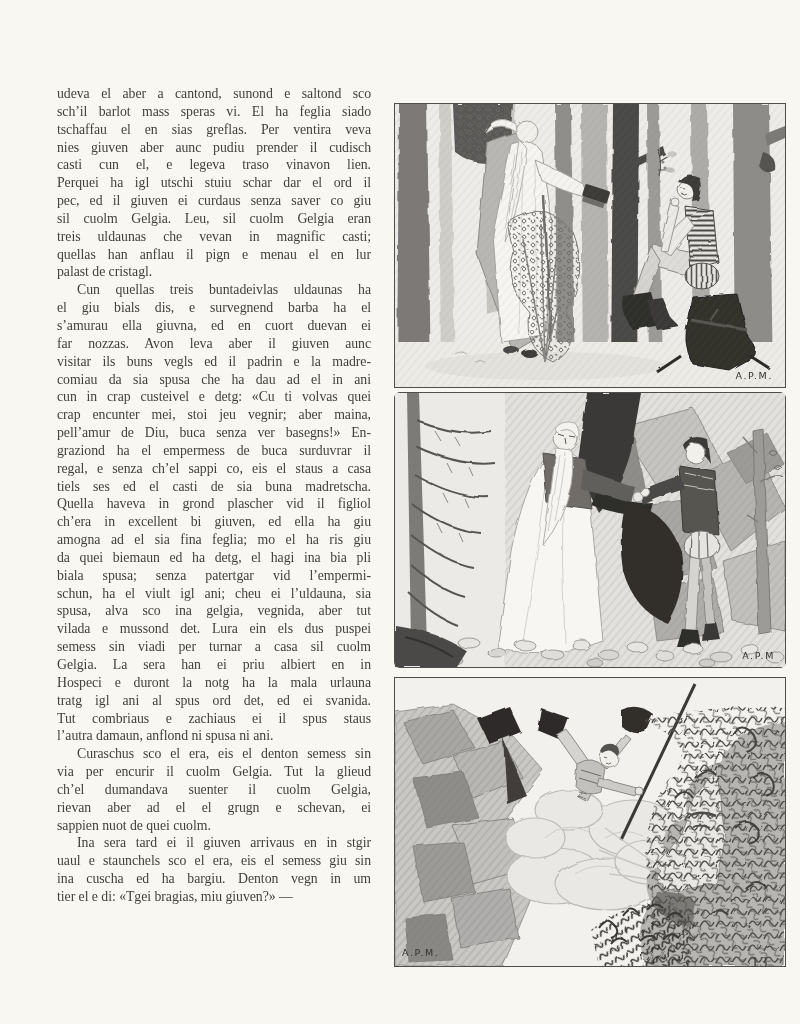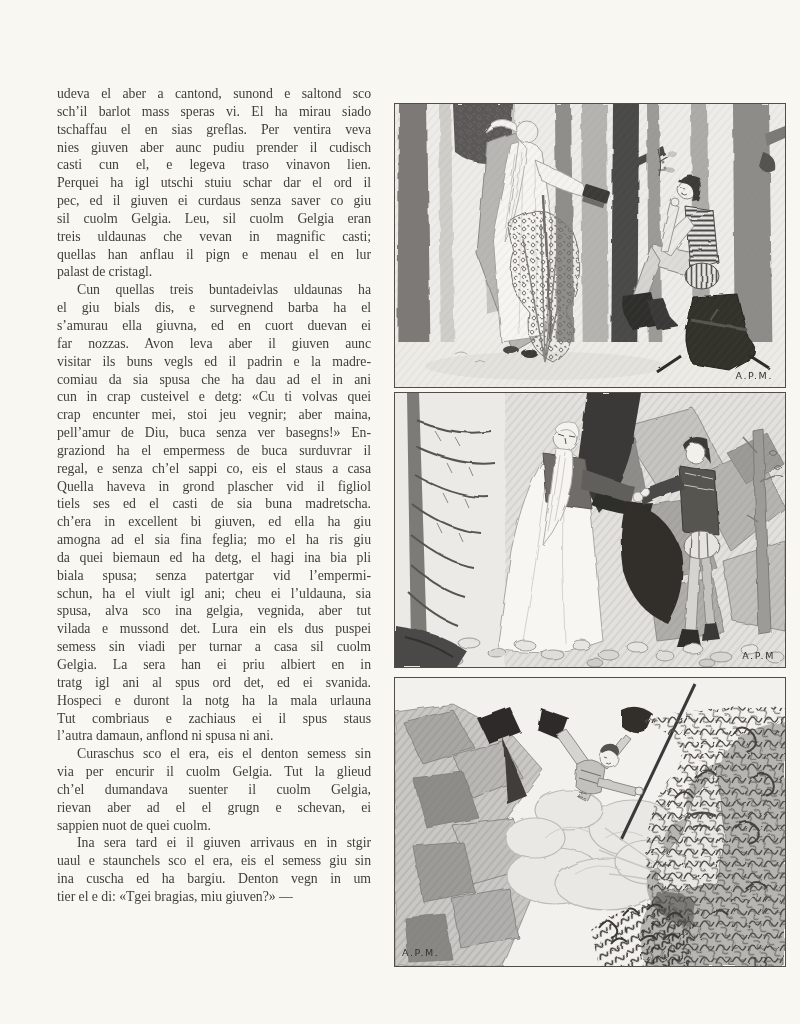--- a/index.html
+++ b/index.html
@@ -54,54 +54,54 @@
     <pattern id="curlD" width="12" height="10" patternUnits="userSpaceOnUse" patternTransform="rotate(-30)">
       <path d="M1,7 q3,-8 6,-2 q2,4 4,-2" fill="none" stroke="#33312e" stroke-width="1.5"></path>
     </pattern>
   </defs>
 </svg>
 
 <div class="page">
 
   <div id="text-col">
       <div class="tl j">udeva el aber a cantond, sunond e saltond sco</div>
-      <div class="tl j">sch’il barlot mass speras vi. El ha mirau siado</div>
+      <div class="tl j">sch’il barlot mass speras vi. El ha feglia siado</div>
       <div class="tl j">tschaffau el en sias greflas. Per ventira veva</div>
       <div class="tl j">nies giuven aber aunc pudiu prender il cudisch</div>
       <div class="tl j">casti cun el, e legeva traso vinavon lien.</div>
       <div class="tl j">Perquei ha igl utschi stuiu schar dar el ord il</div>
       <div class="tl j">pec, ed il giuven ei curdaus senza saver co giu</div>
       <div class="tl j">sil cuolm Gelgia. Leu, sil cuolm Gelgia eran</div>
       <div class="tl j">treis uldaunas che vevan in magnific casti;</div>
       <div class="tl j">quellas han anflau il pign e menau el en lur</div>
       <div class="tl j last">palast de cristagl.</div>
       <div class="tl j ind">Cun quellas treis buntadeivlas uldaunas ha</div>
       <div class="tl j">el giu bials dis, e survegnend barba ha el</div>
       <div class="tl j">s’amurau ella giuvna, ed en cuort duevan ei</div>
       <div class="tl j">far nozzas. Avon leva aber il giuven aunc</div>
       <div class="tl j">visitar ils buns vegls ed il padrin e la madre-</div>
       <div class="tl j">comiau da sia spusa che ha dau ad el in ani</div>
       <div class="tl j">cun in crap custeivel e detg: «Cu ti volvas quei</div>
       <div class="tl j">crap encunter mei, stoi jeu vegnir; aber maina,</div>
       <div class="tl j">pell’amur de Diu, buca senza ver basegns!» En-</div>
       <div class="tl j">graziond ha el empermess de buca surduvrar il</div>
       <div class="tl j">regal, e senza ch’el sappi co, eis el staus a casa</div>
+      <div class="tl j">tiels ses ed el casti de sia buna madretscha.</div>
       <div class="tl j">Quella haveva in grond plascher vid il figliol</div>
-      <div class="tl j">tiels ses ed el casti de sia buna madretscha.</div>
       <div class="tl j">ch’era in excellent bi giuven, ed ella ha giu</div>
       <div class="tl j">amogna ad el sia fina feglia; mo el ha ris giu</div>
       <div class="tl j">da quei biemaun ed ha detg, el hagi ina bia pli</div>
       <div class="tl j">biala spusa; senza patertgar vid l’empermi-</div>
       <div class="tl j">schun, ha el viult igl ani; cheu ei l’uldauna, sia</div>
       <div class="tl j">spusa, alva sco ina gelgia, vegnida, aber tut</div>
       <div class="tl j">vilada e mussond det. Lura ein els dus puspei</div>
       <div class="tl j">semess sin viadi per turnar a casa sil cuolm</div>
       <div class="tl j">Gelgia. La sera han ei priu albiert en in</div>
+      <div class="tl j">Hospeci e duront la notg ha la mala urlauna</div>
       <div class="tl j">tratg igl ani al spus ord det, ed ei svanida.</div>
-      <div class="tl j">Hospeci e duront la notg ha la mala urlauna</div>
       <div class="tl j">Tut combriaus e zachiaus ei il spus staus</div>
       <div class="tl j last">l’autra damaun, anflond ni spusa ni ani.</div>
       <div class="tl j ind">Curaschus sco el era, eis el denton semess sin</div>
       <div class="tl j">via per encurir il cuolm Gelgia. Tut la glieud</div>
       <div class="tl j">ch’el dumandava suenter il cuolm Gelgia,</div>
       <div class="tl j">rievan aber ad el el grugn e schevan, ei</div>
       <div class="tl j last">sappien nuot de quei cuolm.</div>
       <div class="tl j ind">Ina sera tard ei il giuven arrivaus en in stgir</div>
       <div class="tl j">uaul e staunchels sco el era, eis el semess giu sin</div>
       <div class="tl j">ina cuscha ed ha bargiu. Denton vegn in um</div>
@@ -176,21 +176,21 @@
         <circle cx="268" cy="58" r="1.5" fill="#8b8985"></circle>
           <circle cx="270" cy="64" r="1.5" fill="#8b8985"></circle>
         <path d="M296,216 L352,226" stroke="#56544f" stroke-width="3"></path>
         <path d="M316,218 L324,206" stroke="#56544f" stroke-width="2"></path>
       </g>
       <rect width="390" height="283" fill="url(#hatch)" opacity="0.12"></rect>
     </svg>
     <figcaption class="sig">A.P.M.</figcaption>
   </figure>
 
-  <figure class="illus" id="fig2" style="top:377px;" aria-label="Pencil drawing: a white-robed bearded elder clasps hands with a standing young man beside a dark tree trunk among angular rocks; a fir tree at left and cobblestones below">
+  <figure class="illus" id="fig2" style="top:377px;border-radius:6px;" aria-label="Pencil drawing: a white-robed bearded elder clasps hands with a standing young man beside a dark tree trunk among angular rocks; a fir tree at left and cobblestones below">
     <svg width="390" height="274" viewBox="0 0 390 274">
       <rect width="390" height="274" fill="#eceae6"></rect>
       <g filter="url(#rough)" stroke="#83817d" stroke-width="0.8">
         <path d="M110,0 L390,0 L390,274 L110,274 Z" fill="#e3e1dd" stroke="none"></path>
         <path d="M225,35 L298,15 L330,75 L265,98 Z" fill="#c6c4c0"></path>
         <path d="M298,85 L362,55 L390,115 L336,158 Z" fill="#b6b4b0"></path>
         <path d="M238,115 L300,105 L322,175 L248,188 Z" fill="#a9a7a3"></path>
         <path d="M328,168 L390,148 L390,238 L338,228 Z" fill="#c3c1bd"></path>
         <path d="M198,55 L238,38 L250,98 L208,108 Z" fill="#8f8d89"></path>
         <path d="M255,195 L318,185 L330,240 L262,248 Z" fill="#b0aeaa"></path>

